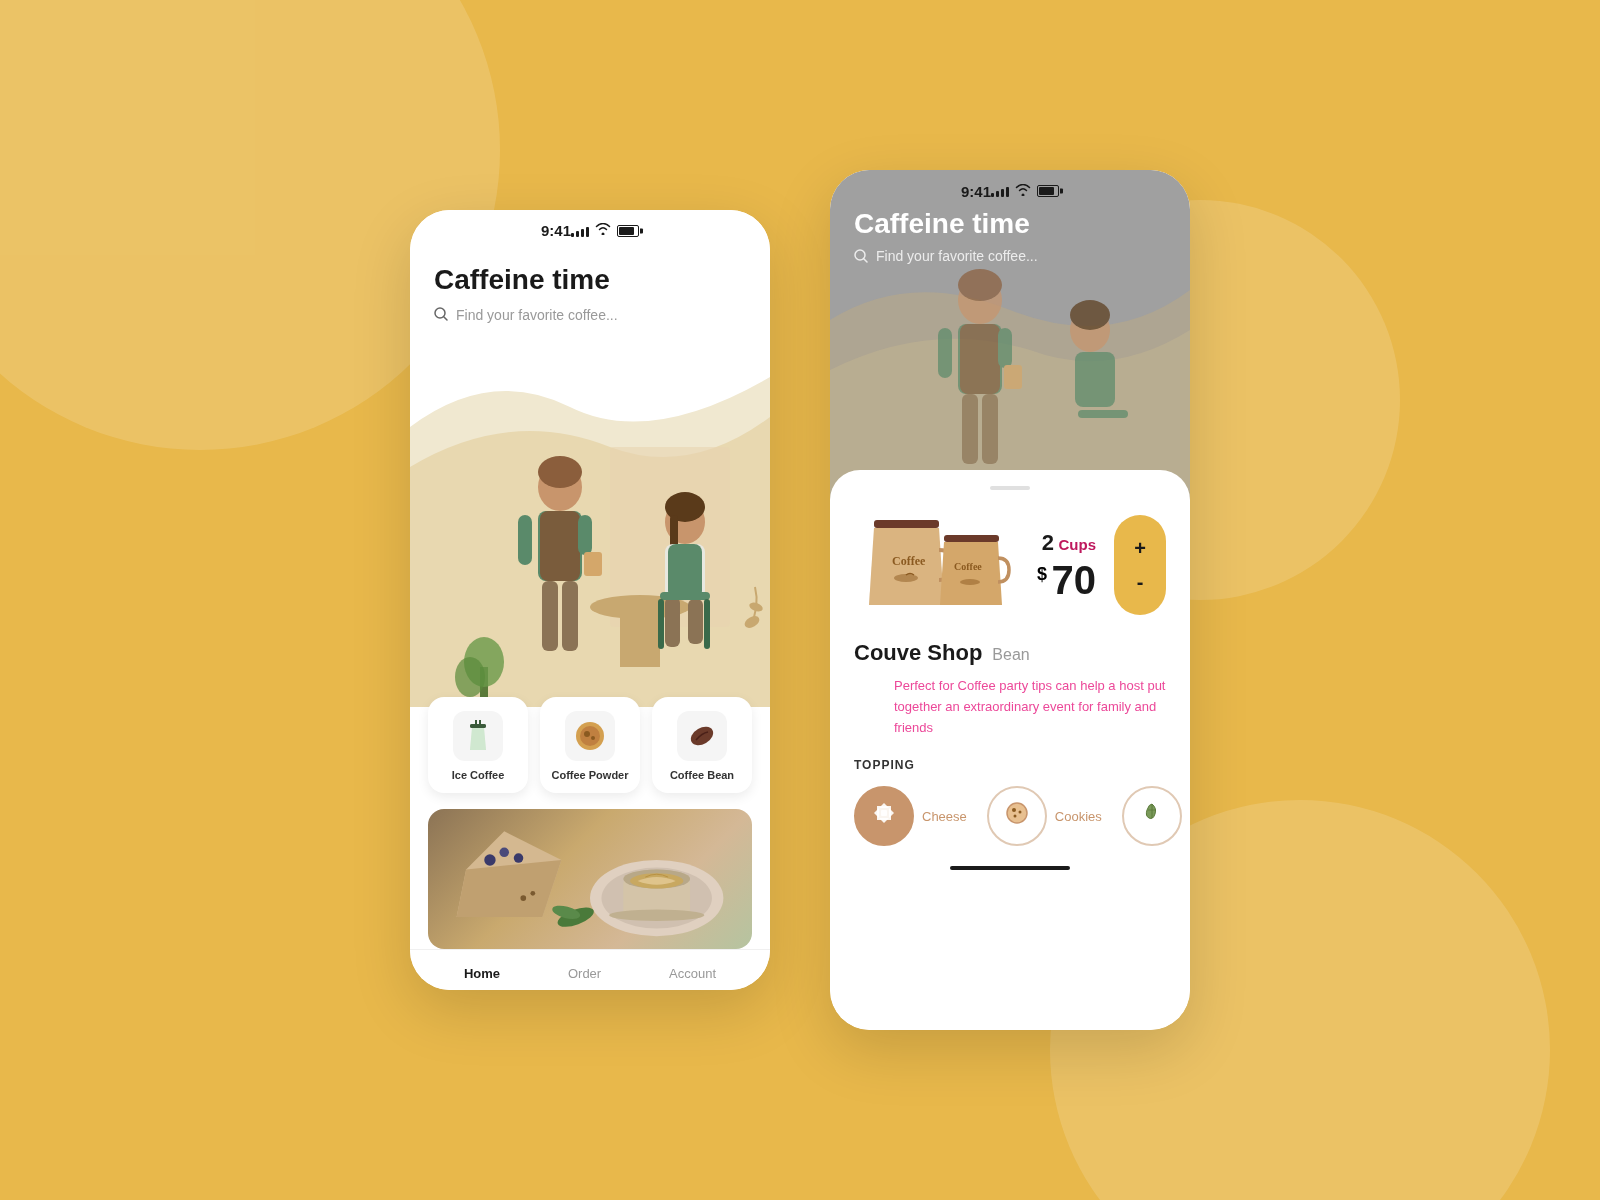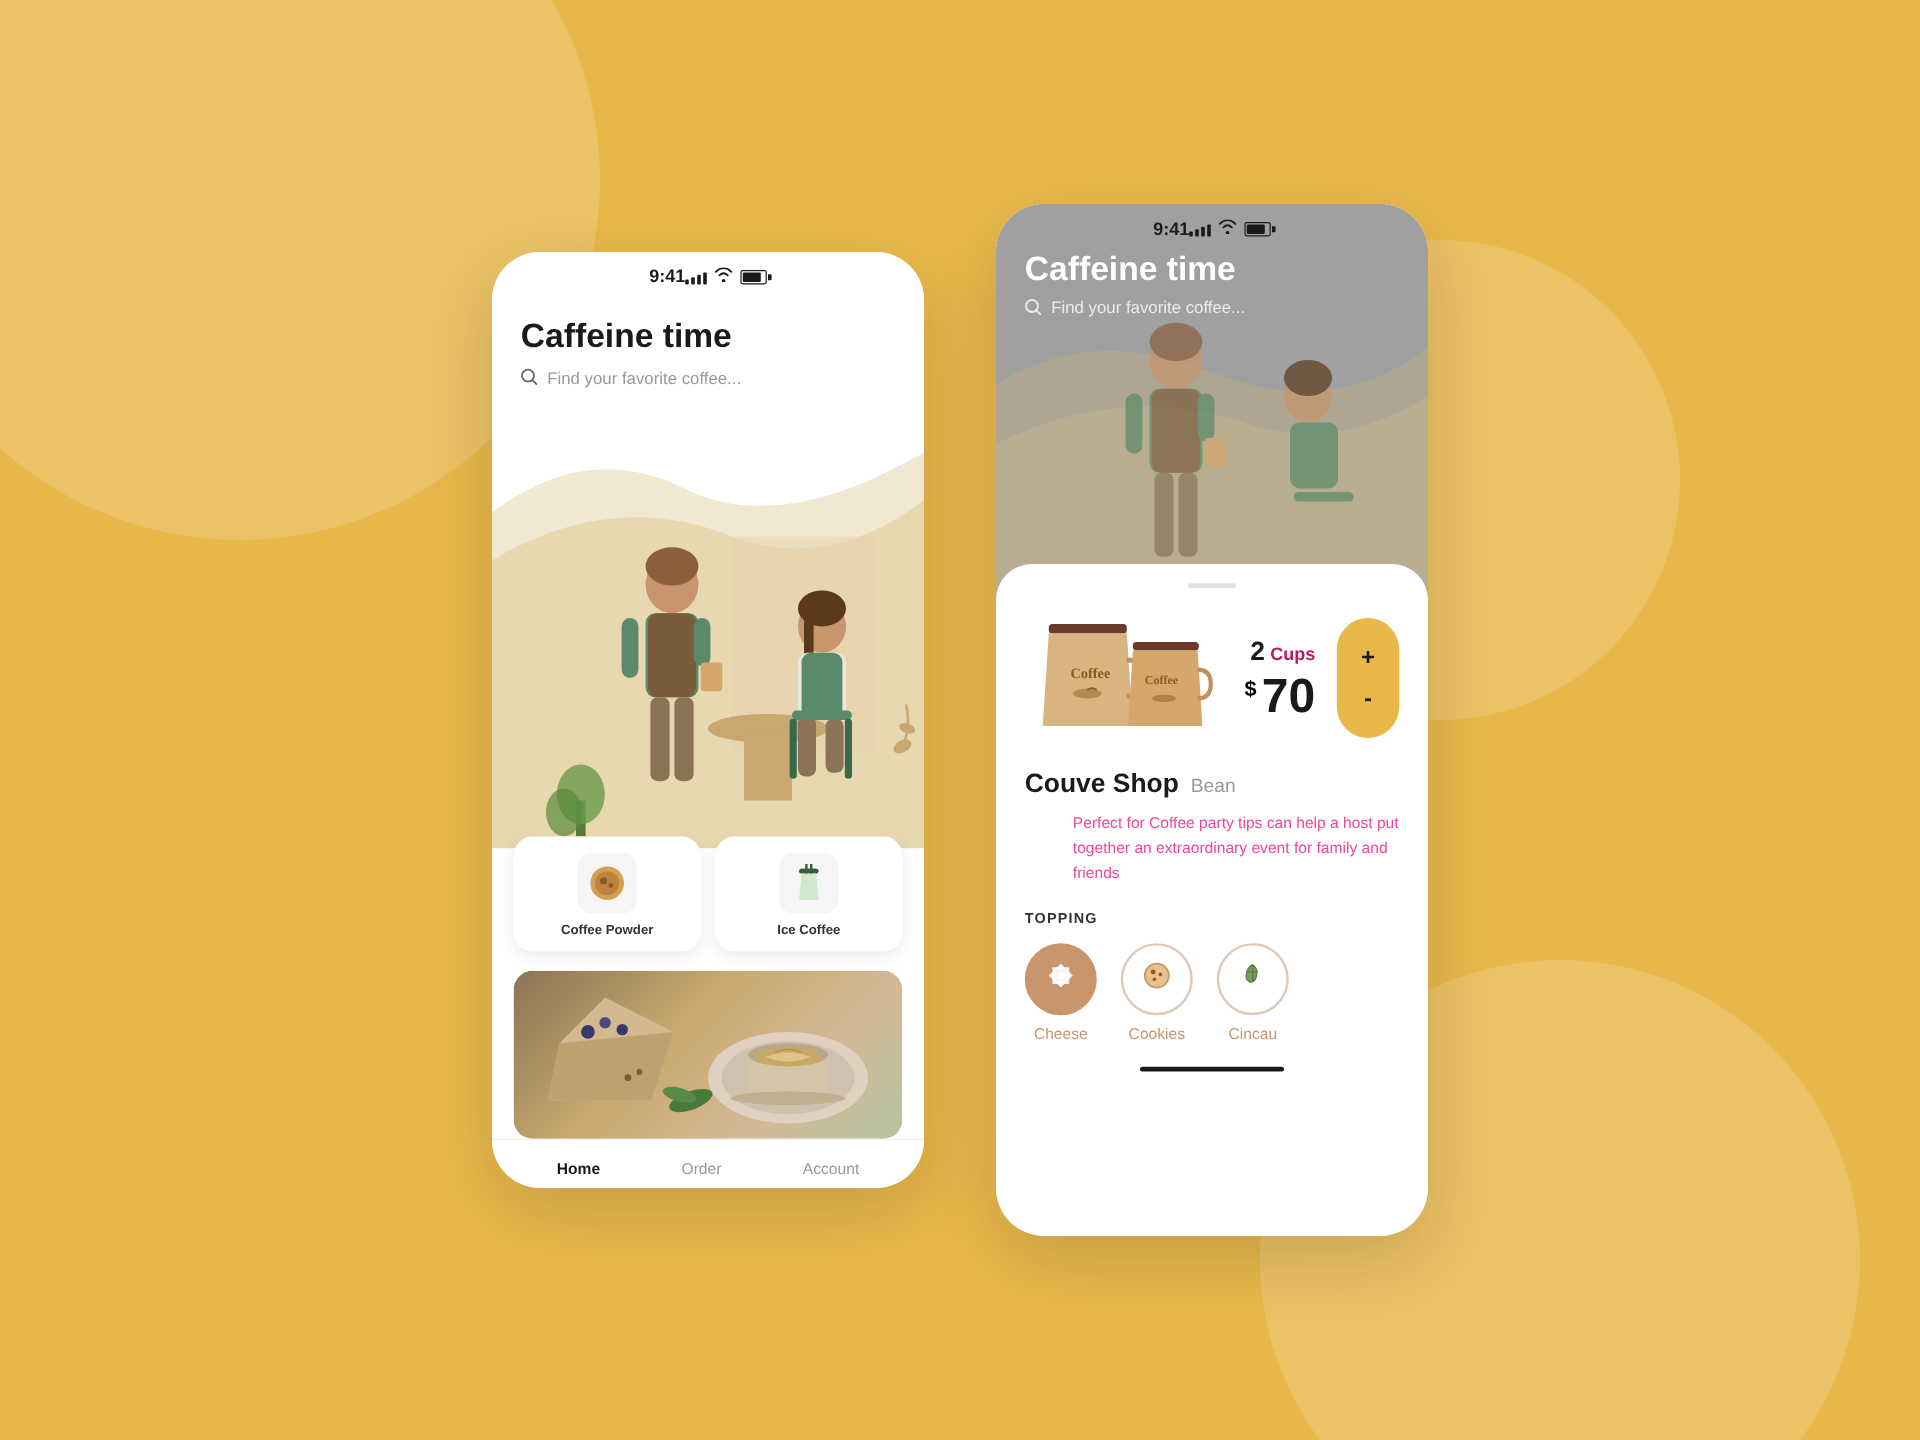--- a/index.html
+++ b/index.html
@@ -385,21 +385,21 @@
       margin-bottom: 14px;
     }
 
     .toppings-row {
       display: flex;
       gap: 20px;
     }
 
     .topping-item {
       display: flex;
-      flex-direction: column;
+      flex-direction: row;
       align-items: center;
       gap: 8px;
     }
 
     .topping-circle {
       width: 60px; height: 60px;
       border-radius: 50%;
       border: 2px solid #e0c9b4;
       display: flex;
       align-items: center;
@@ -538,42 +538,51 @@
           <path d="M340 260 Q350 240 345 220" stroke="#c8a870" stroke-width="2" fill="none"></path>
           <ellipse cx="342" cy="255" rx="8" ry="5" fill="#c8a870" transform="rotate(-30 342 255)"></ellipse>
           <ellipse cx="346" cy="240" rx="7" ry="4" fill="#c8a870" transform="rotate(20 346 240)"></ellipse>
         </svg>
       </div>
     </div>
 
     <div class="categories">
       <div class="cat-card">
         <div class="cat-icon-wrap">
-          <svg width="36" height="36" viewBox="0 0 36 36">
-            <circle cx="18" cy="18" r="14" fill="#d4a050"></circle>
-            <circle cx="18" cy="18" r="10" fill="#c08040"></circle>
-            <circle cx="15" cy="16" r="3" fill="#8B5A20"></circle>
-            <circle cx="21" cy="20" r="2" fill="#8B5A20"></circle>
-          </svg>
-        </div>
-        <span class="cat-label">Coffee Powder</span>
-      </div>
-      <div class="cat-card">
-        <div class="cat-icon-wrap">
           <svg width="32" height="36" viewBox="0 0 32 36">
 
             <rect x="8" y="6" width="16" height="4" rx="2" fill="#4a6a4a"></rect>
             <rect x="8" y="6" width="16" height="4" rx="2" fill="#3a5a3a"></rect>
             <path d="M10 10 L8 32 L24 32 L22 10 Z" fill="#e0f0e0"></path>
             <path d="M10 10 L8 32 L24 32 L22 10 Z" fill="#c0e0c0" opacity="0.5"></path>
             <line x1="14" y1="2" x2="14" y2="10" stroke="#3a5a3a" stroke-width="2"></line>
             <line x1="18" y1="2" x2="18" y2="10" stroke="#3a5a3a" stroke-width="2"></line>
           </svg>
         </div>
         <span class="cat-label">Ice Coffee</span>
+      </div>
+      <div class="cat-card">
+        <div class="cat-icon-wrap">
+          <svg width="36" height="36" viewBox="0 0 36 36">
+            <circle cx="18" cy="18" r="14" fill="#d4a050"></circle>
+            <circle cx="18" cy="18" r="10" fill="#c08040"></circle>
+            <circle cx="15" cy="16" r="3" fill="#8B5A20"></circle>
+            <circle cx="21" cy="20" r="2" fill="#8B5A20"></circle>
+          </svg>
+        </div>
+        <span class="cat-label">Coffee Powder</span>
+      </div>
+      <div class="cat-card">
+        <div class="cat-icon-wrap">
+          <svg width="36" height="36" viewBox="0 0 36 36">
+            <ellipse cx="18" cy="18" rx="12" ry="8" fill="#6B3A2A" transform="rotate(-30 18 18)"></ellipse>
+            <path d="M12 22 Q18 15 24 14" stroke="#4a2018" stroke-width="1.5" fill="none"></path>
+          </svg>
+        </div>
+        <span class="cat-label">Coffee Bean</span>
       </div>
     </div>
 
     <div class="featured-img">
       <div class="featured-img-inner">
         <svg width="340" height="140" viewBox="0 0 340 140">
 
           <ellipse cx="240" cy="90" rx="70" ry="40" fill="#e0d0c0"></ellipse>
           <ellipse cx="240" cy="90" rx="58" ry="32" fill="#d0c0b0"></ellipse>
 

